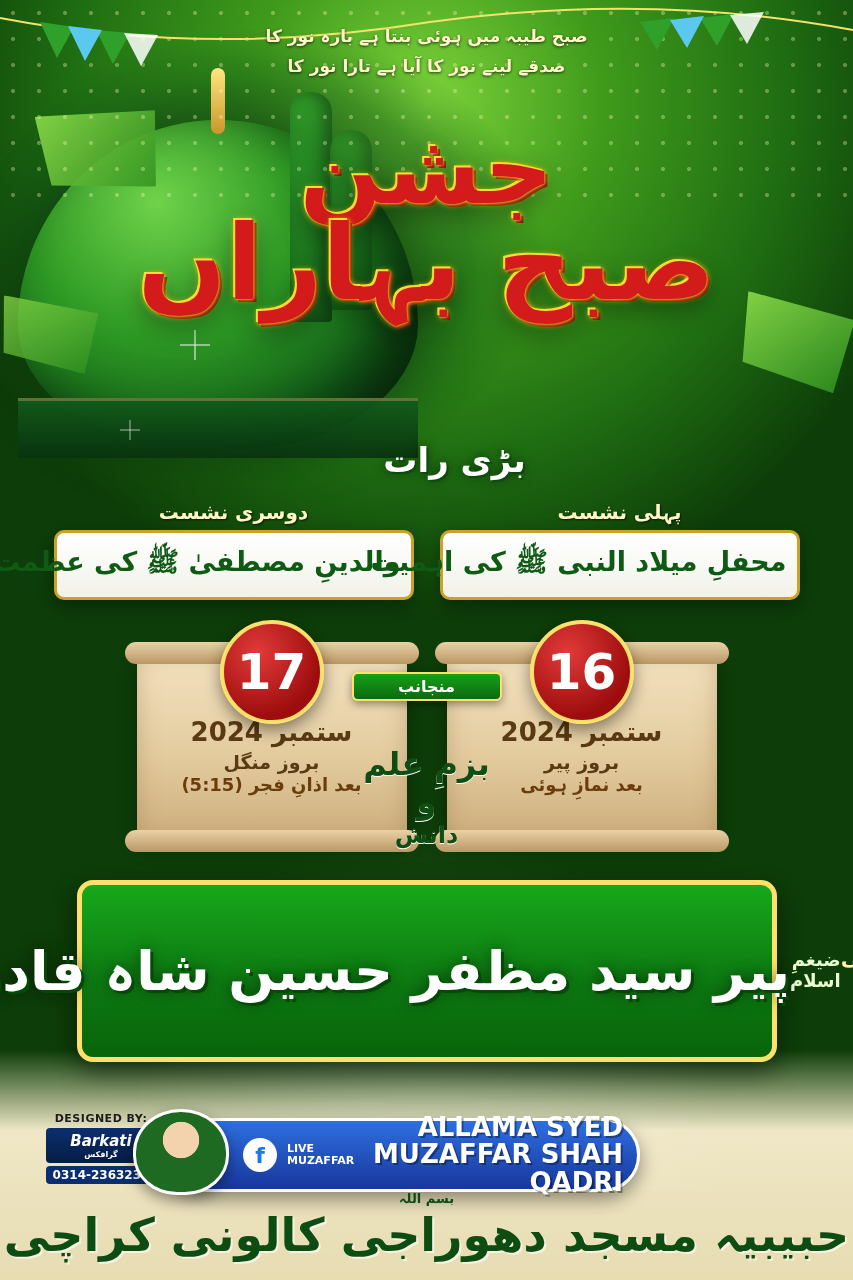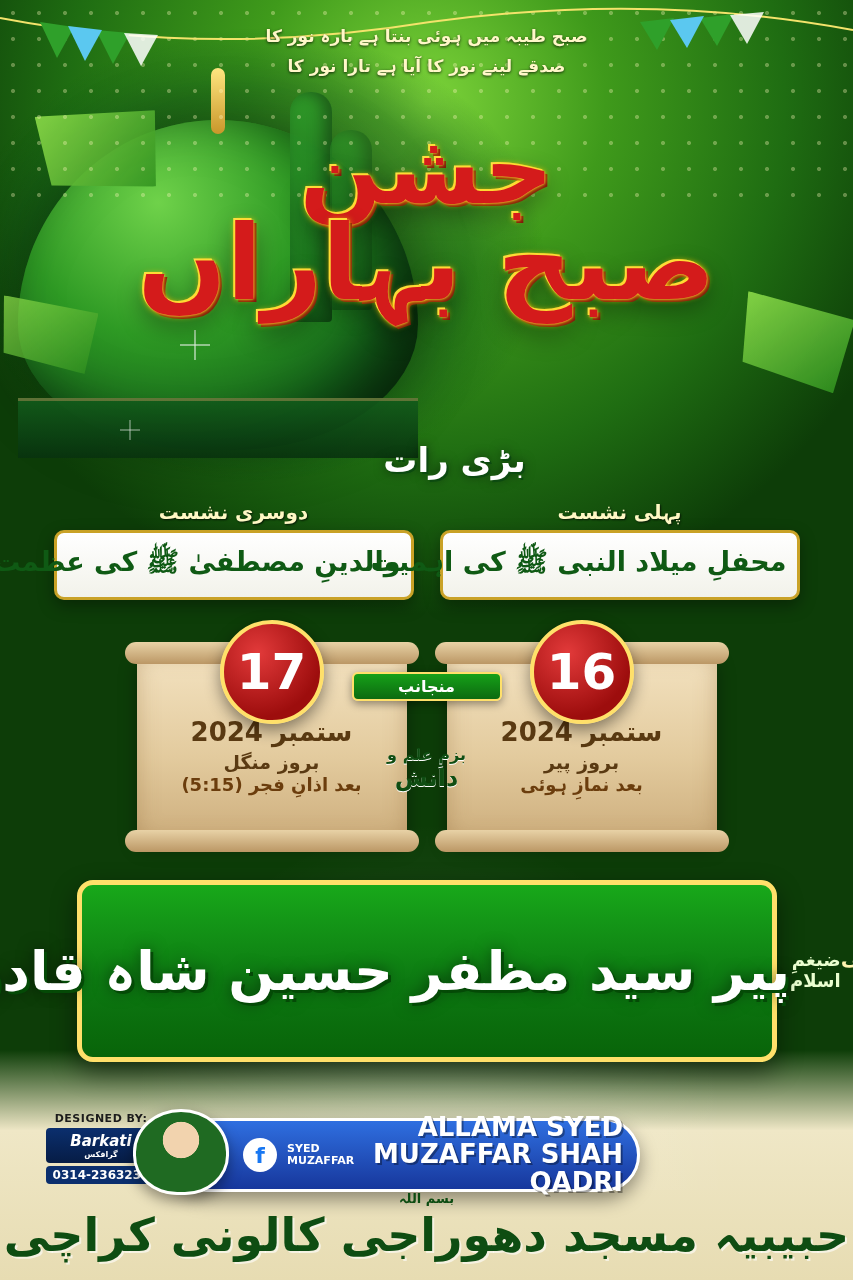--- a/index.html
+++ b/index.html
@@ -182,21 +182,21 @@
   .center-note {
     position: absolute; top: 672px; left: 50%; transform: translateX(-50%);
     width: 150px; text-align: center; color: #fff; z-index:4;
   }
   .center-note .ribbon {
     background: linear-gradient(180deg,#16a018,#0c6a10);
     border: 2px solid #ffe06a; border-radius: 6px;
     font-size: 16px; font-weight: 700; padding: 3px 6px;
     box-shadow: 0 3px 8px rgba(0,0,0,.4);
   }
-  .center-note .l1 { margin-top: 44px; font-size: 16px; font-weight:700; color:#0f4d12; text-shadow:0 1px 0 #fff; }
+  .center-note .l1 { margin-top: 44px; font-size: 32px; font-weight:700; color:#0f4d12; text-shadow:0 1px 0 #fff; }
   .center-note .l2 { font-size: 24px; font-weight:700; color:#0f4d12; text-shadow:0 1px 0 #fff; }
 
   
   .speaker-panel {
     position: absolute; top: 880px; left: 50%; transform: translateX(-50%);
     width: 700px; height: 182px;
     background: linear-gradient(180deg, #18a81a 0%, #0d7a12 55%, #086409 100%);
     border: 5px solid #ffe06a; border-radius: 16px;
     box-shadow: 0 10px 26px rgba(0,0,0,.45);
     display: flex; flex-direction: row; align-items: center; justify-content: center;
@@ -369,21 +369,21 @@
       <span>Barkati</span>
       <small>گرافکس</small>
     </div>
     <div class="phone">0314-2363236</div>
   </div>
 
   <div class="live-bar">
     <div class="avatar"></div>
     <div class="fb">f</div>
     <div class="livetxt">
-      <div>SYED</div>
+      <div>LIVE</div>
       <div>MUZAFFAR</div>
     </div>
     <div class="speaker-en">
       <div>ALLAMA SYED</div>
       <div>MUZAFFAR SHAH QADRI</div>
     </div>
   </div>
 
   <div class="venue urdu">
     <div class="crest">بسم اللہ</div>

